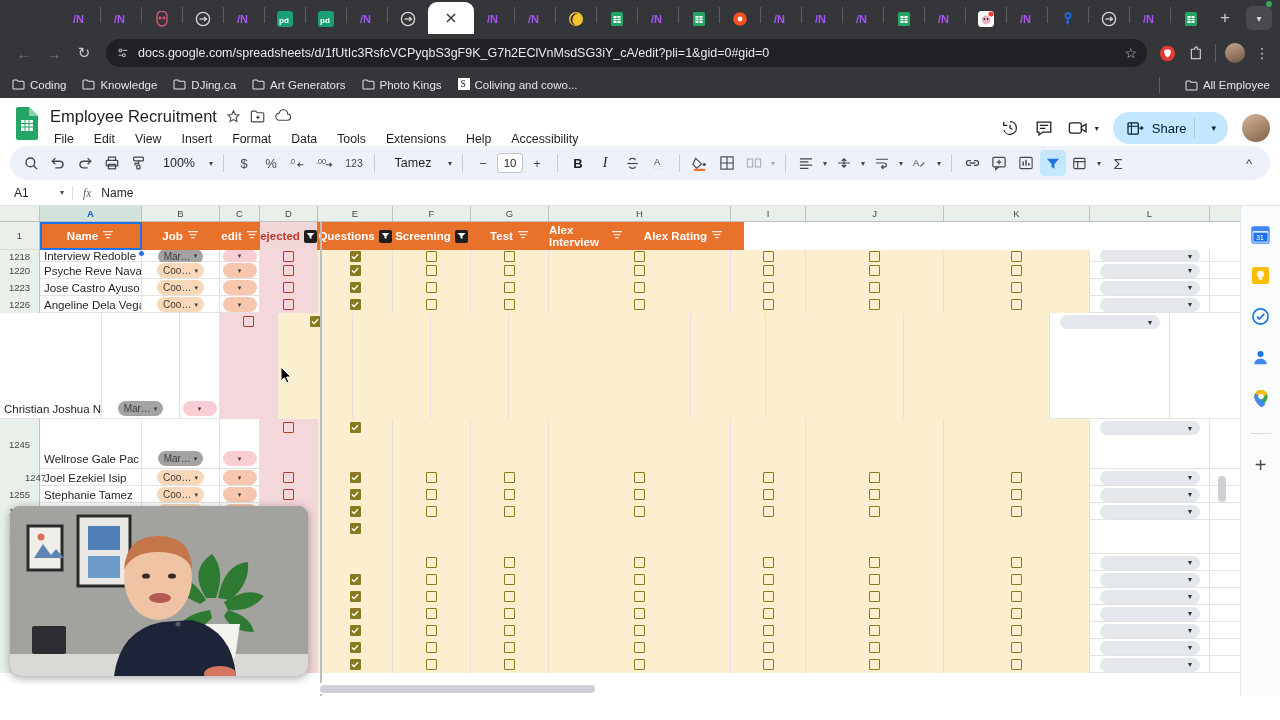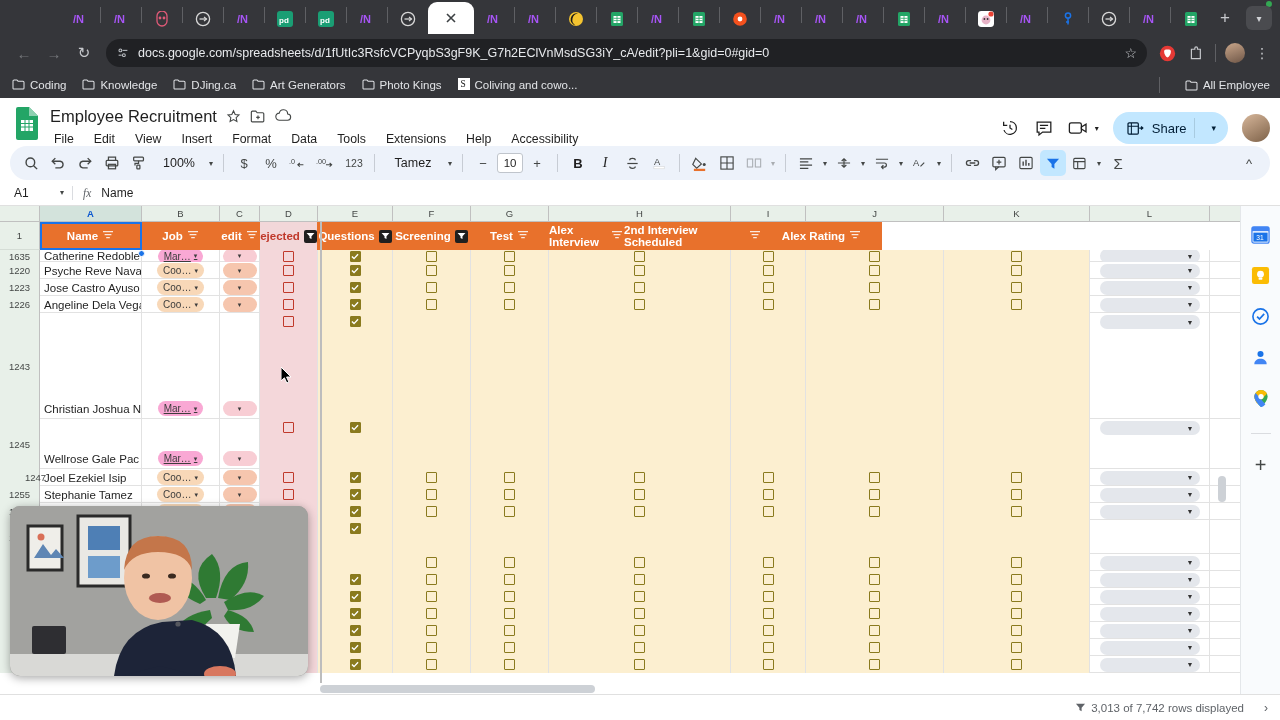--- a/index.html
+++ b/index.html
@@ -113,21 +113,21 @@
           display:flex; align-items:center; justify-content:center; flex:none;}
   .cell { border-right:1px solid #e2e2e2; display:flex; align-items:center; font-size:11.5px; color:#1f1f1f;
           overflow:hidden; white-space:nowrap; flex:none;}
   .cell.name { padding-left:4px; }
   .cell.center { justify-content:center; }
   .cell.yellow { background:#fcefd0;}
   .cell.pinkcol { background:#f4d7da;}
   .chip { border-radius:9px; height:15px; display:flex; align-items:center; padding:0 6px; font-size:10px;
           gap:3px; color:#3c3c3c; }
   .chip.job { background:#f8d8b8; }
-  .chip.job2 { background:#f9a8d4;text-decoration:underline; }
+  .chip.job2 { background:#a3a3a3; }
   .chip.amt { background:#f6c6ae; }
   .chip.amt2 { background:#f8cdd4; }
   .chip .cc { font-size:7px; }
   .cbox { width:11px;height:11px;border:1.6px solid #8a7a1e; border-radius:1px; }
   .cbox.on { background:#8a7a1e; color:#fff; display:flex;align-items:center;justify-content:center;}
   .cbox.red { border-color:#c0392b; }
   .rating-pill { height:14px; width:100px; background:#e4e7ec; border-radius:8px; display:flex; align-items:center;
                  justify-content:flex-end; padding-right:6px; font-size:7px; color:#333;}
 
   .sel-anchor { position:absolute; width:7px;height:7px;border-radius:50%;background:#1a73e8;
@@ -776,37 +776,31 @@
             <span><svg class="filt" viewBox="0 0 12 10">
                 <path d="M1 1.6h10M2.6 4.6h6.8M4.2 7.6h3.6" stroke="#ffffff" stroke-width="1.3"></path>
               </svg></span>
           </div>
           <div class="hcell" style="width: 75px;">
             <span>Alex Interview</span>
             <span><svg class="filt" viewBox="0 0 12 10">
                 <path d="M1 1.6h10M2.6 4.6h6.8M4.2 7.6h3.6" stroke="#ffffff" stroke-width="1.3"></path>
               </svg></span>
           </div>
-          <div class="hcell" style="width: 138px;">
-            <span>2nd Interview Scheduled</span>
-            <span><svg class="filt" viewBox="0 0 12 10">
-                <path d="M1 1.6h10M2.6 4.6h6.8M4.2 7.6h3.6" stroke="#ffffff" stroke-width="1.3"></path>
-              </svg></span>
-          </div>
           <div class="hcell" style="width: 120px;">
             <span>Alex Rating</span>
             <span><svg class="filt" viewBox="0 0 12 10">
                 <path d="M1 1.6h10M2.6 4.6h6.8M4.2 7.6h3.6" stroke="#ffffff" stroke-width="1.3"></path>
               </svg></span>
           </div>
         </div>
         <div class="datarow" style="height: 12px;">
-          <div class="rnum" style="height: 12px;">1635</div>
+          <div class="rnum" style="height: 12px;">1218</div>
           <div class="cell name" style="width: 102px; height: 12px;">
-            <span style="">Catherine Redoble</span>
+            <span style="">Interview Redoble</span>
           </div>
           <div class="cell center" style="width: 78px; height: 12px;">
             <span class="chip job2">
               <span>Mar…</span>
               <span class="cc">▾</span>
             </span>
           </div>
           <div class="cell center" style="width: 40px; height: 12px;">
             <span class="chip amt2" style="width:34px;justify-content:center;">
               <span class="cc">▾</span>
@@ -990,21 +984,20 @@
           <div class="cell center yellow" style="width: 146px; height: 17px;">
             <span class="cbox"></span>
           </div>
           <div class="cell center" style="width: 120px; height: 17px;">
             <span class="rating-pill">
               <span>▼</span>
             </span>
           </div>
         </div>
         <div class="datarow" style="height: 106px;">
-          <div class="rnum" style="height: 106px;">1243</div>
           <div class="cell name" style="width: 102px; height: 106px; align-items: flex-end; padding-bottom: 2px;">
             <span style="align-items:flex-end;padding-bottom:2px;">Christian Joshua N</span>
           </div>
           <div class="cell center" style="width: 78px; height: 106px; align-items: flex-end; padding-bottom: 3px;">
             <span class="chip job2">
               <span>Mar…</span>
               <span class="cc">▾</span>
             </span>
           </div>
           <div class="cell center" style="width: 40px; height: 106px; align-items: flex-end; padding-bottom: 3px;">
@@ -1600,22 +1593,13 @@
             <path d="M9 1a7 7 0 0 1 6.3 4L5 15.4C3 12.7 2 10.2 2 8a7 7 0 0 1 7-7z" fill="#fbbc04"></path>
             <path d="M3.4 4.2L13.6 16c-2.7 3-4.6 3-4.6 3S2 13 2 8c0-1.4.5-2.7 1.4-3.8z" fill="#4285f4"></path>
             <circle cx="9" cy="8" r="2.8" fill="#fff"></circle>
           </svg>
       </div>
       <div class="sp-div"></div>
       <div class="sp-ic" style="font-size:20px;color:#444746;">+</div>
     </div>
   </div>
 
-  <div class="statusbar">
-    <div class="status-txt">
-      <svg width="11" height="11" viewBox="0 0 12 12">
-          <path d="M1 2h10l-3.8 4.3v3.8l-2.4-1.4V6.3z" fill="#5f6368"></path>
-        </svg>
-      <span>3,013 of 7,742 rows displayed</span>
-    </div>
-    <div class="status-chev">›</div>
-  </div>
 </div>
 
 </body></html>

